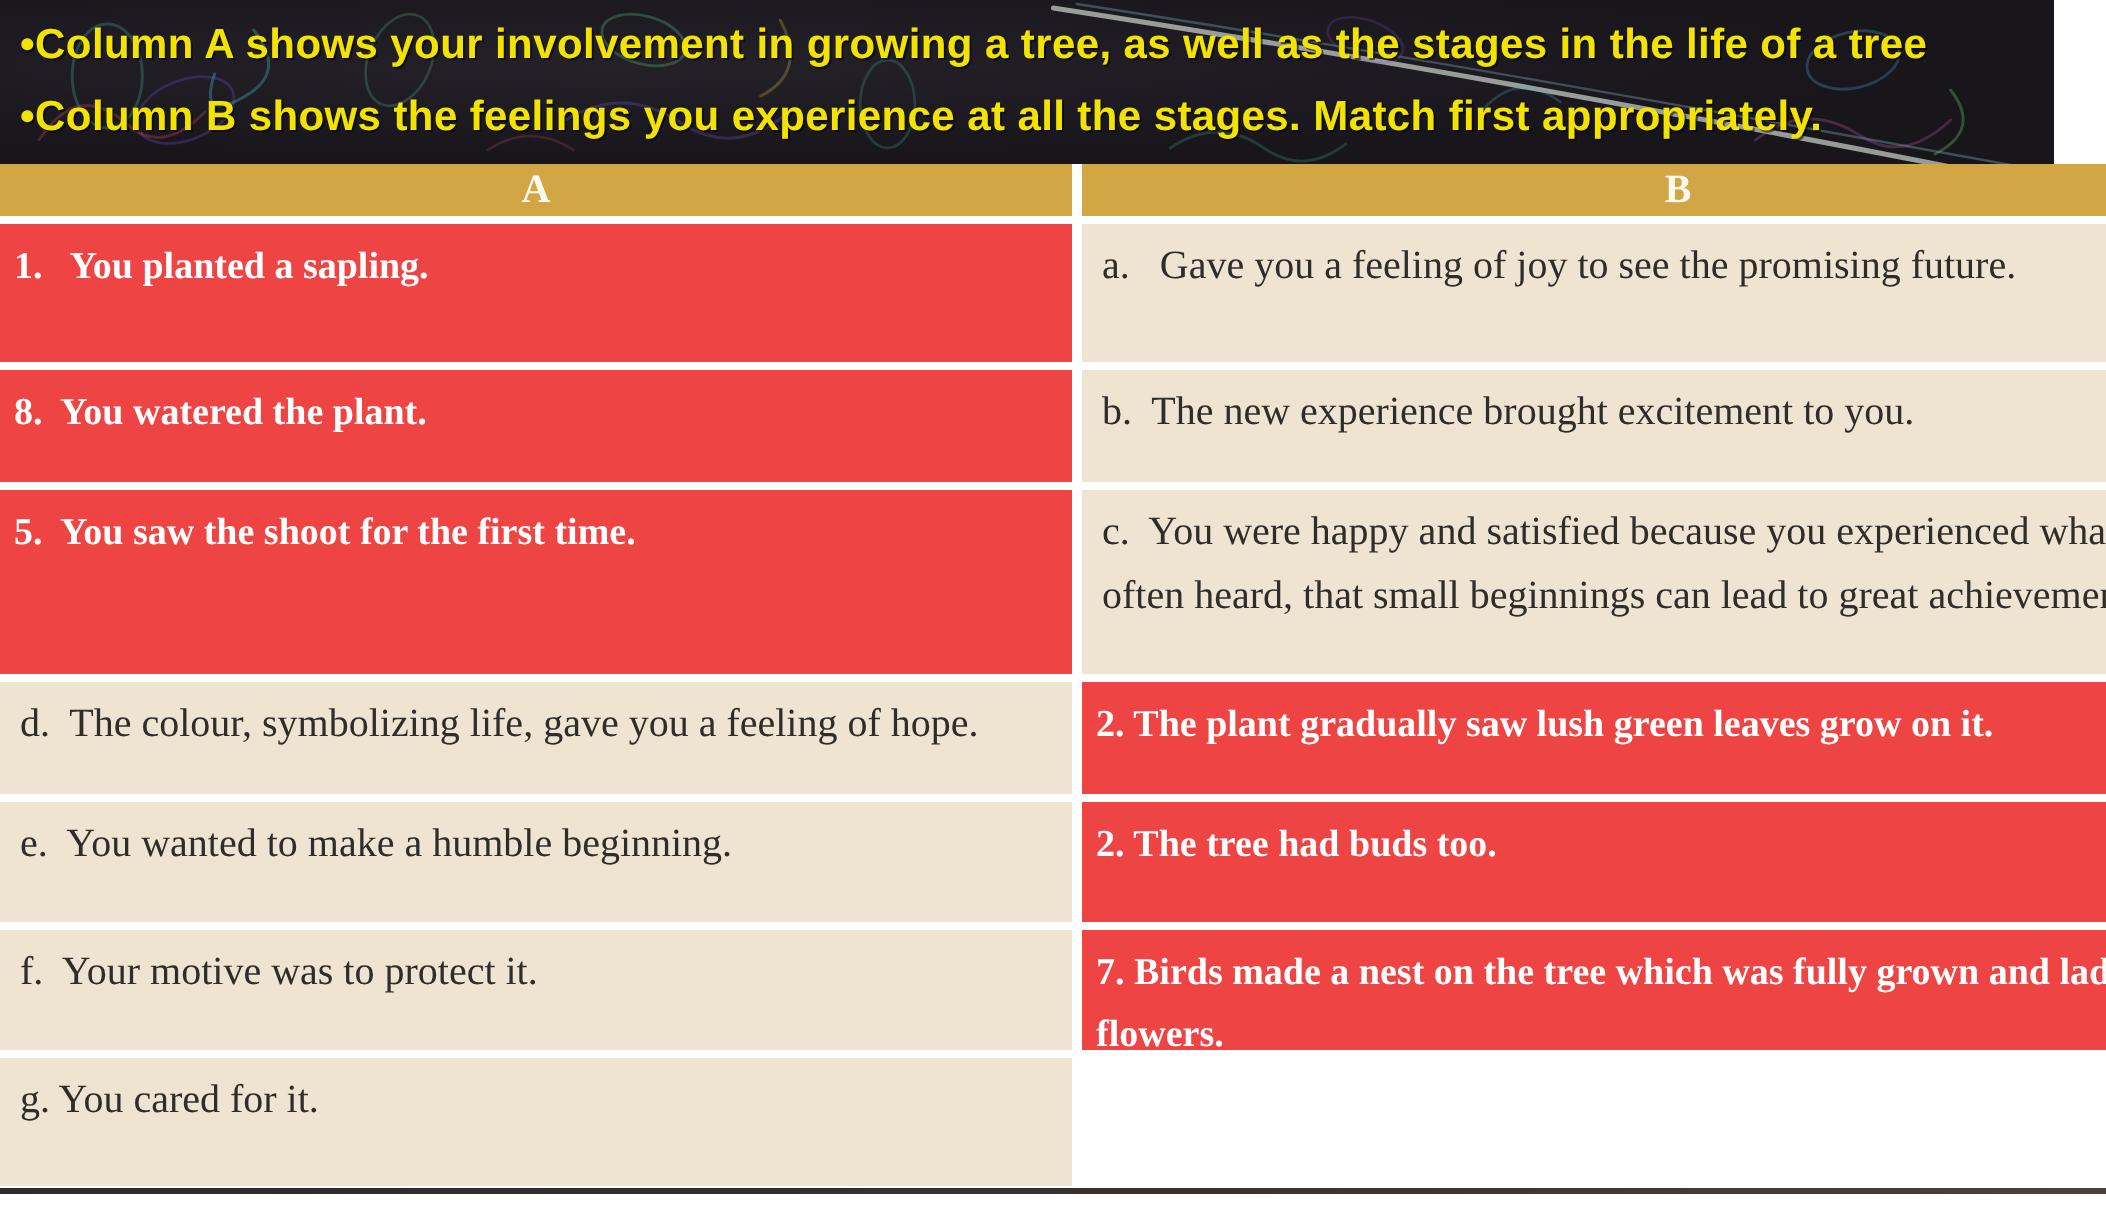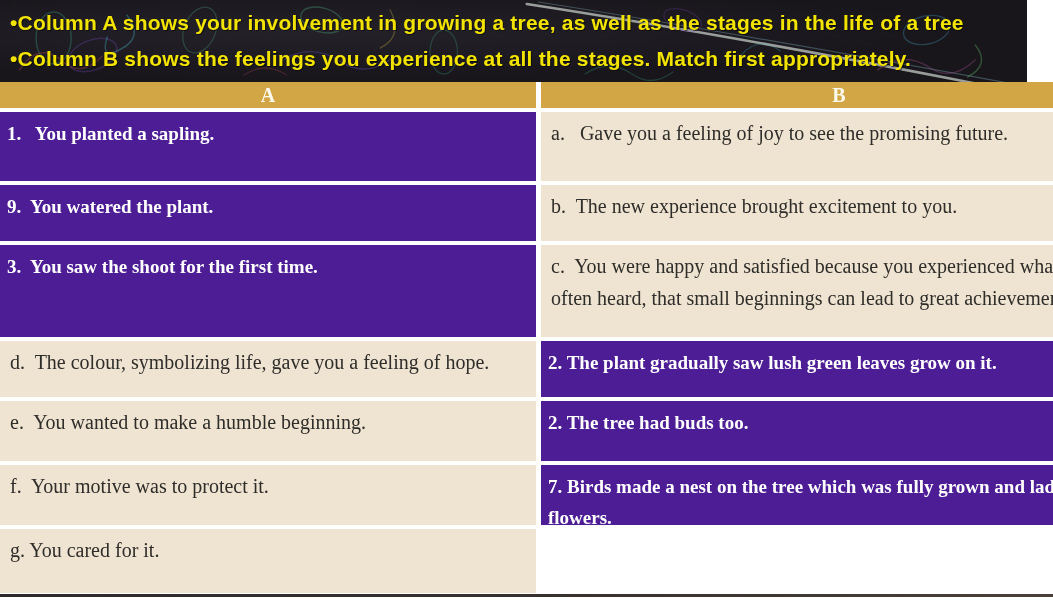--- a/index.html
+++ b/index.html
@@ -33,21 +33,21 @@
     column-gap:5px; row-gap:4px;
     background:#ffffff;
   }
   .cell { white-space:pre-wrap; }
   .head {
     background:#d2a644; color:#fcf9ee;
     display:flex; align-items:center; justify-content:center;
     font-size:20px; font-weight:bold;
   }
   .cell-a {
-    background:#4c1d95; color:#ffffff; font-weight:bold;
+    background:#ef4444; color:#ffffff; font-weight:bold;
     font-size:19px; line-height:31px; padding:6px 4px 0 7px;
   }
   .cell-b {
     background:#efe4d1; color:#2f2d2a;
     font-size:20px; line-height:32px; padding:5px 8px 0 10px;
   }
 
   
   .bottom-strip {
     width:1053px; height:3px; margin-top:1px;
@@ -86,24 +86,24 @@
     </div>
   </header>
 
   <div class="match-table">
     <div class="cell head">A</div>
     <div class="cell head">B</div>
 
     <div class="cell cell-a">1.   You planted a sapling.</div>
     <div class="cell cell-b">a.   Gave you a feeling of joy to see the promising future.</div>
 
-    <div class="cell cell-a">9.  You watered the plant.</div>
+    <div class="cell cell-a">8.  You watered the plant.</div>
     <div class="cell cell-b">b.  The new experience brought excitement to you.</div>
 
-    <div class="cell cell-a">3.  You saw the shoot for the first time.</div>
+    <div class="cell cell-a">5.  You saw the shoot for the first time.</div>
     <div class="cell cell-b">c.  You were happy and satisfied because you experienced what you had often heard, that small beginnings can lead to great achievements.</div>
 
     <div class="cell cell-b">d.  The colour, symbolizing life, gave you a feeling of hope.</div>
 
     <div class="cell cell-a">2. The plant gradually saw lush green leaves grow on it.</div>
     <div class="cell cell-b">e.  You wanted to make a humble beginning.</div>
 
     <div class="cell cell-a">2. The tree had buds too.</div>
     <div class="cell cell-b">f.  Your motive was to protect it.</div>
 

